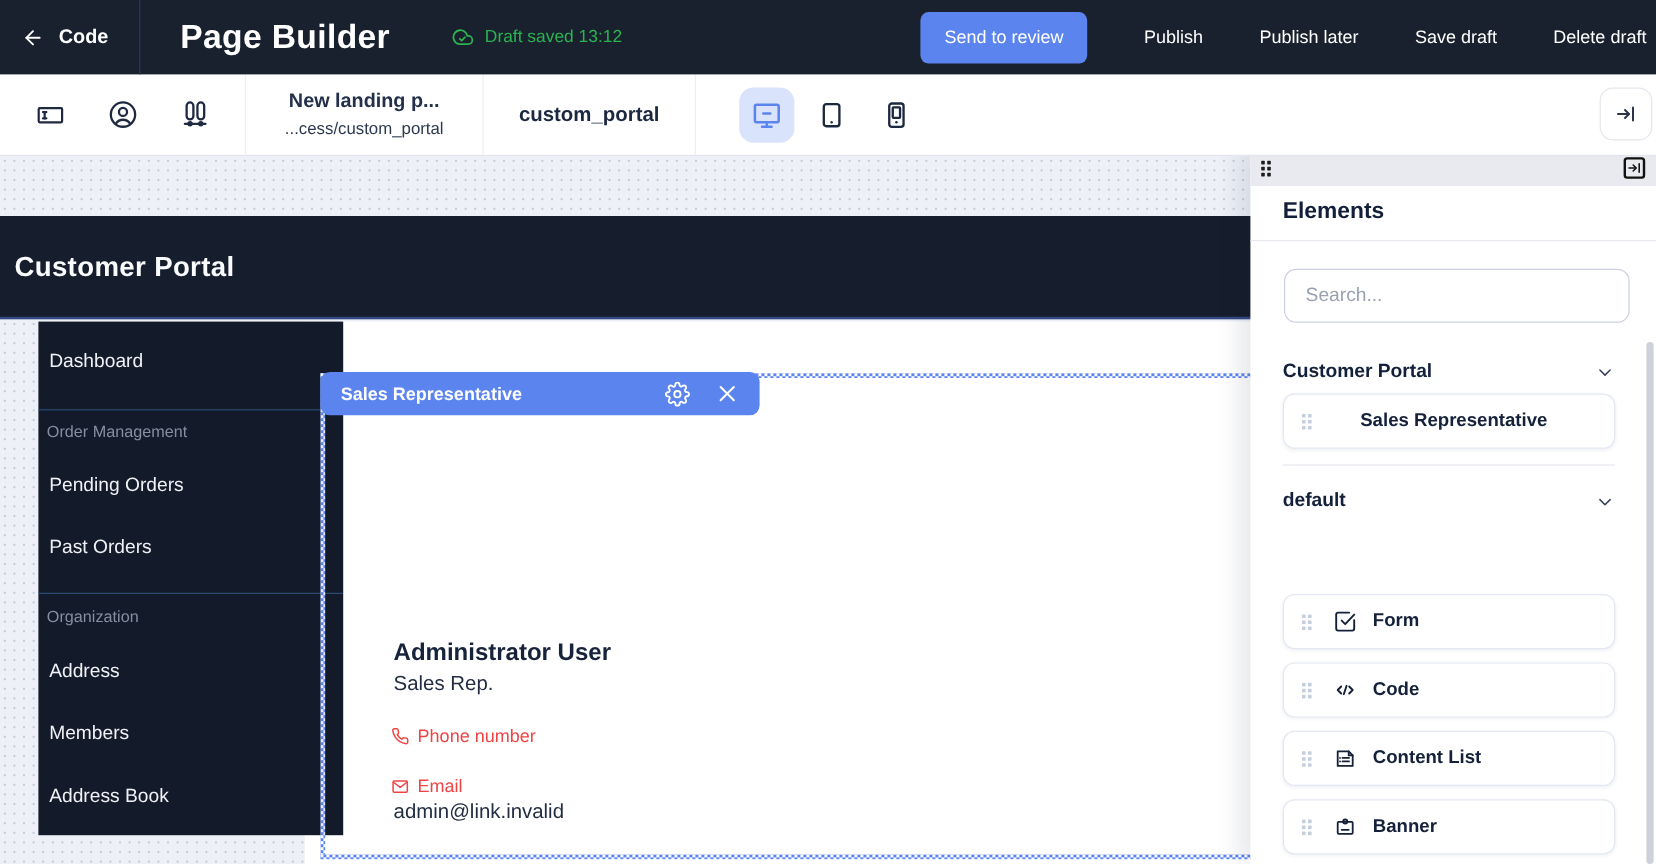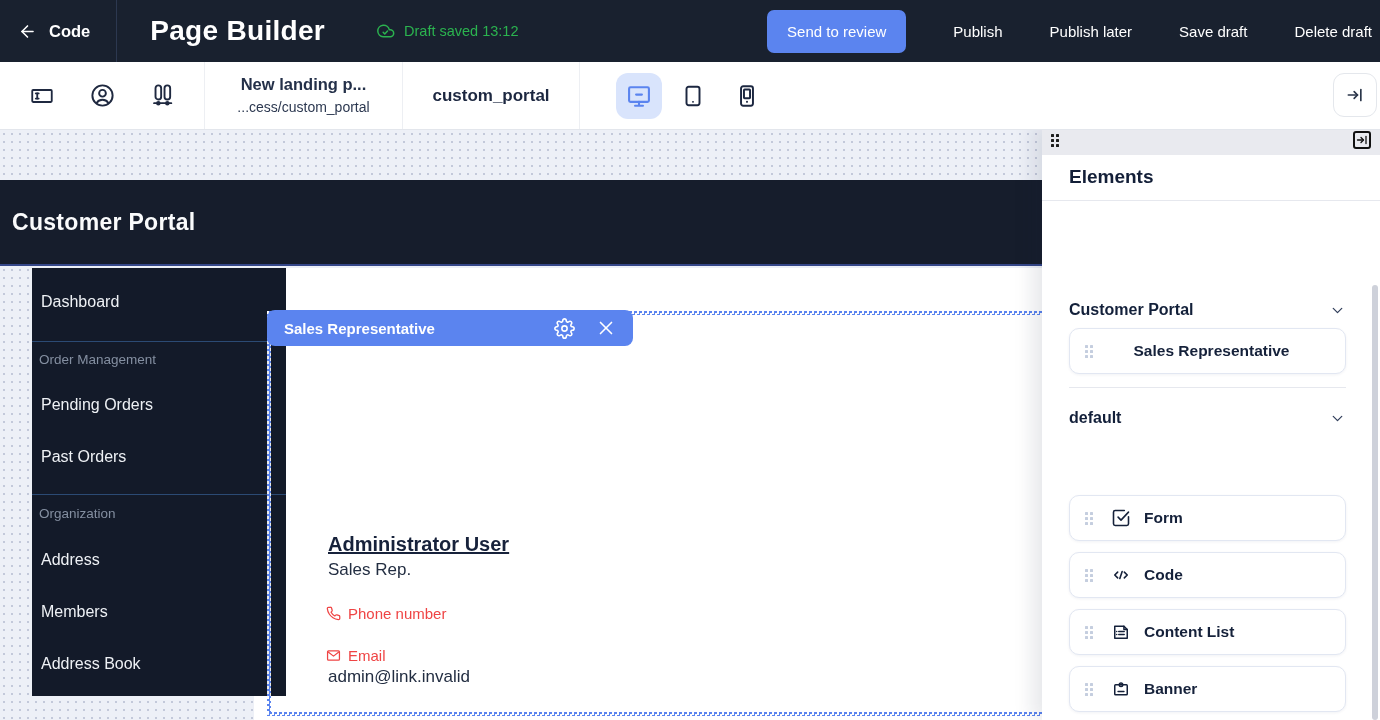--- a/index.html
+++ b/index.html
@@ -46,21 +46,21 @@
   .checker { background:conic-gradient(#5b84ef 90deg,rgba(255,255,255,.9) 90deg 180deg,#5b84ef 180deg 270deg,rgba(255,255,255,.9) 270deg) 0 0/5px 5px; }
   #sel-top    { position:absolute; left:267px; top:311px; width:813px; height:4px; z-index:3; }
   #sel-left   { position:absolute; left:267px; top:311px; width:4px; height:405px; z-index:3; }
   #sel-bottom { position:absolute; left:267px; top:712px; width:813px; height:4px; z-index:3; }
   #sel-label-bar { position:absolute; left:267px; top:310px; width:366px; height:36px; background:#5b84ef; border-radius:8px; display:flex; align-items:center; z-index:4; color:#fff; }
   #sel-label-bar .sel-title { font-size:15px; font-weight:700; margin-left:17px; flex:1; }
   .sel-icon-btn { width:26px; height:26px; display:flex; align-items:center; justify-content:center; cursor:pointer; color:#fff; }
   #sel-label-bar .gear-wrap { margin-right:16px; }
   #sel-label-bar .x-wrap { margin-right:14px; }
 
-  .el-name  { position:absolute; left:328px; top:533px; font-size:20px; font-weight:700; color:#17223b; z-index:2;text-decoration:underline; }
+  .el-name  { position:absolute; left:328px; top:533px; font-size:20px; font-weight:700; color:#17223b; z-index:2; }
   .el-role  { position:absolute; left:328px; top:560px; font-size:17px; color:#232e42; z-index:2; }
   .el-row   { position:absolute; display:flex; align-items:center; gap:7px; color:#ef4444; font-size:15px; z-index:2; }
   .el-phone { left:326px; top:605px; }
   .el-email { left:326px; top:647px; }
   .el-email-value { position:absolute; left:328px; top:667px; font-size:17px; color:#232e42; z-index:2; }
 
   
   #elements-panel { position:absolute; left:1042px; top:125px; width:338px; height:595px; background:#fff; box-shadow:-10px 0 18px rgba(15,25,55,.10); z-index:5; }
   .panel-grab-bar { position:absolute; left:0; top:0; width:338px; height:30px; background:#e9eaef; display:flex; align-items:center; justify-content:space-between; padding:0 9px; }
   .dots { display:grid; grid-template-columns:repeat(2,3px); grid-auto-rows:3px; gap:2px; }
@@ -275,20 +275,21 @@
         <svg width="12" height="12" viewBox="0 0 24 24" fill="none" stroke="currentColor" stroke-width="2.6" stroke-linecap="round" stroke-linejoin="round">
             <path d="M3 12h11"></path>
             <polyline points="10 7 15 12 10 17"></polyline>
             <path d="M20 5v14"></path>
           </svg>
       </span>
     </div>
   </div>
   <div class="panel-title">Elements</div>
   <div class="panel-divider"></div>
+  <input class="search-input" type="text" placeholder="Search..." style="">
 
   <div class="group-header gh-0">
     <span class="g-name">Customer Portal</span>
     <span class="chev">
       <svg width="17" height="17" viewBox="0 0 24 24" fill="none" stroke="currentColor" stroke-width="1.8" stroke-linecap="round" stroke-linejoin="round">
           <polyline points="6 9 12 15 18 9"></polyline>
         </svg>
     </span>
   </div>
   <div class="el-card card-sr">

